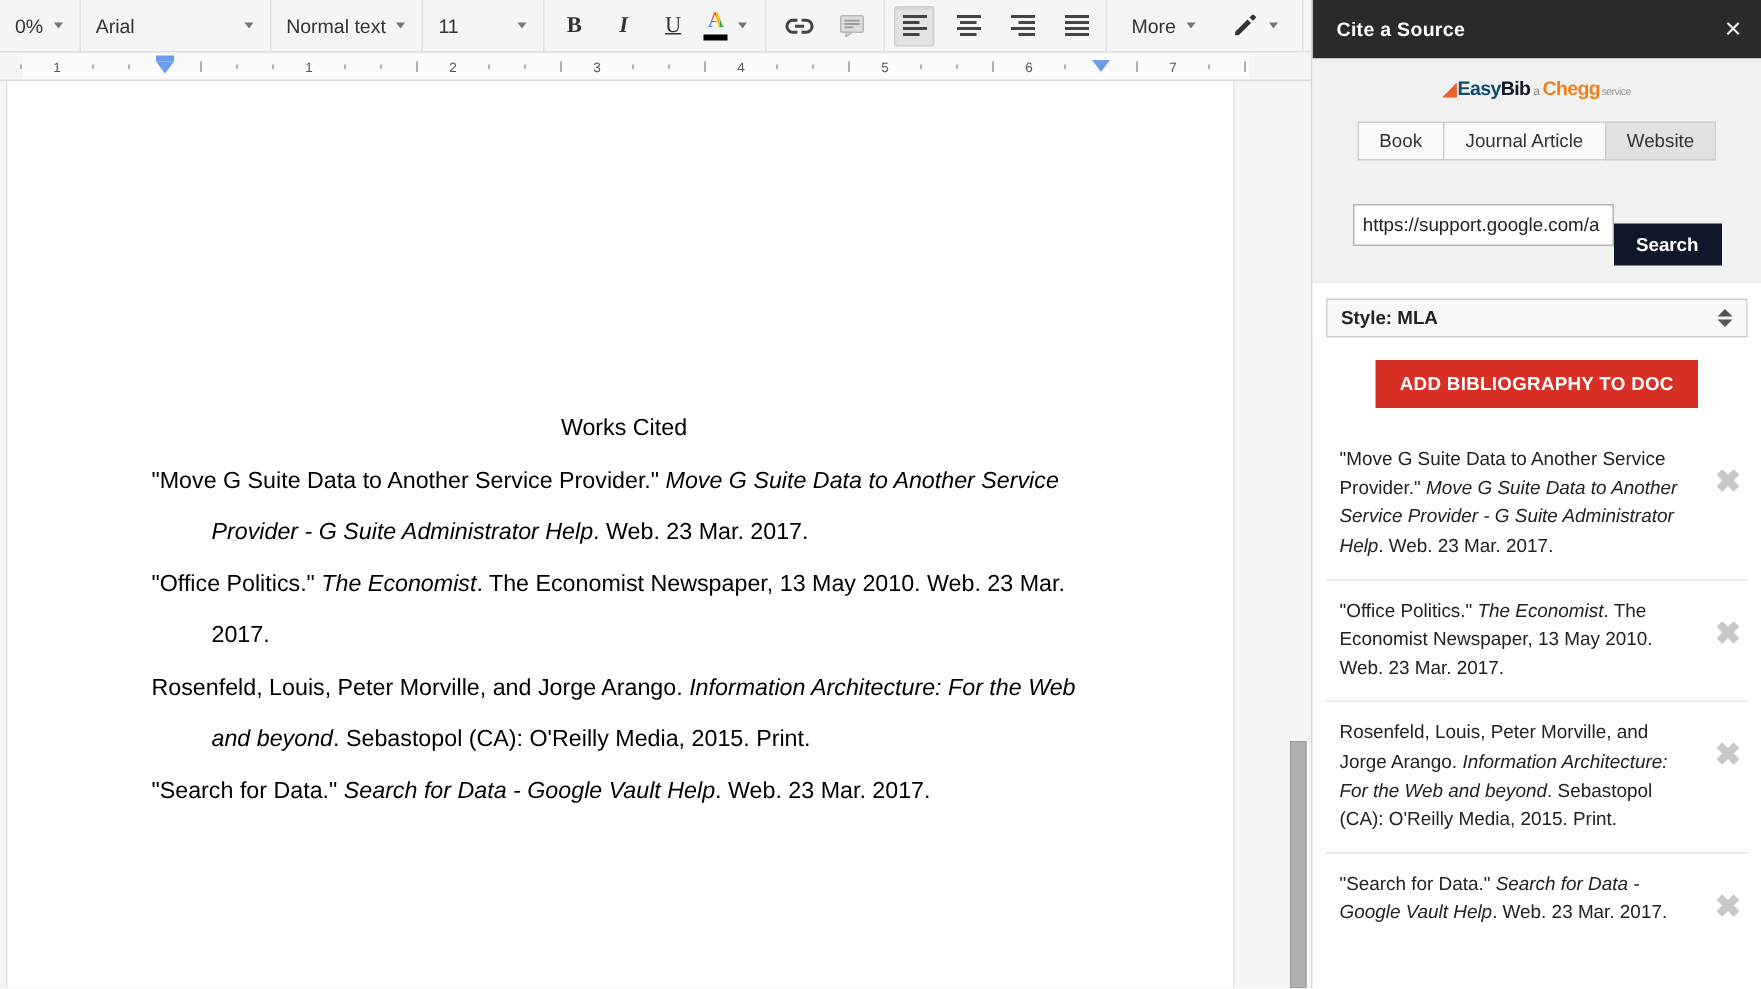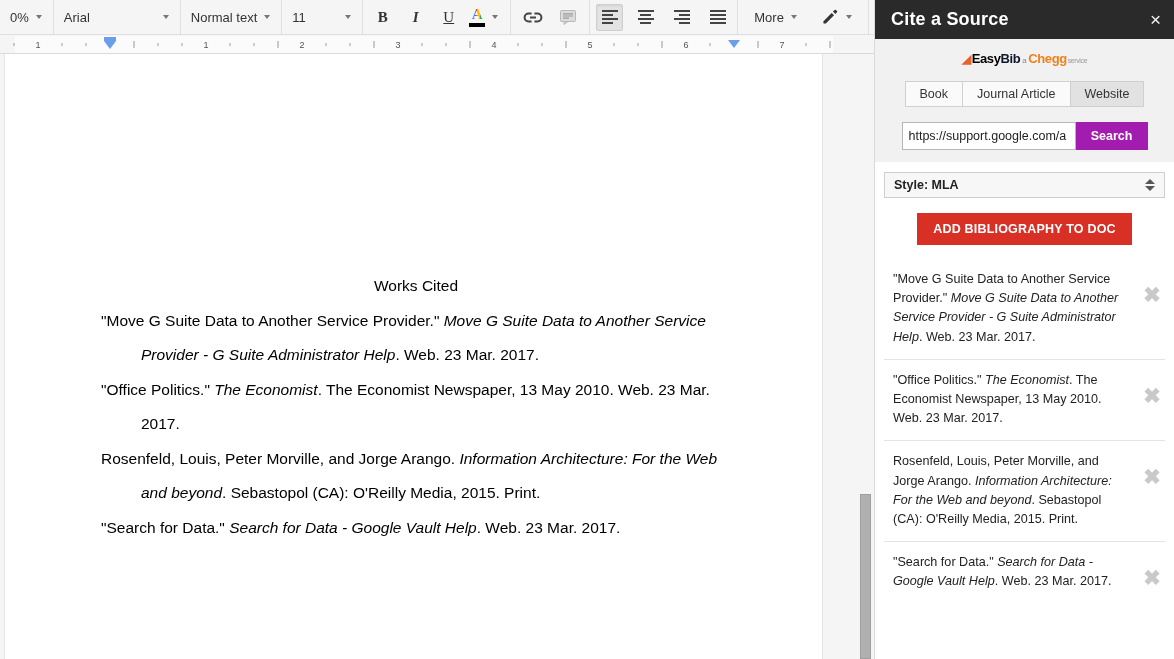--- a/index.html
+++ b/index.html
@@ -228,37 +228,37 @@
   .sb-header {
     height: 39px;
     background: #2a2a2a;
     color: #fff;
     display: flex;
     align-items: center;
     justify-content: space-between;
     padding: 0 13px 0 16px;
     box-sizing: border-box;
   }
-  .sb-title { font-size: 18px; font-weight: bold; letter-spacing: .2px; }
+  .sb-title { font-size: 13px; font-weight: bold; letter-spacing: .2px; }
   .sb-close { font-size: 19px; color: #f1f1f1; line-height: 1; }
 
   .sb-top {
     background: #f1f1f1;
     padding: 8px 0 12px 0;
   }
   .logo-wrap { display:flex; justify-content:center; align-items:center; height: 22px; }
   .logo {
     font-size: 13px;
     font-weight: bold;
     letter-spacing: -0.4px;
     display: flex;
     align-items: baseline;
   }
   .logo .bm { color:#e8622a; font-size: 12px; margin-right:1px;}
-  .logo .easy { color: #000000; }
+  .logo .easy { color: #0c4a6e; }
   .logo .bib { color: #0f172a; }
   .logo .a { color: #8a8a8a; font-size: 8px; margin: 0 2px; font-weight: normal;}
   .logo .chegg { color: #f2801a; }
   .logo .service { color: #9a9a9a; font-size: 7px; font-weight: normal; margin-left: 1px;}
 
   .tabs {
     display: flex;
     justify-content: center;
     margin-top: 12px;
   }
@@ -294,29 +294,30 @@
     font-size: 12.5px;
     color: #222;
     background: #fff;
     font-family: "Liberation Sans", sans-serif;
     border-radius: 0;
     outline: none;
   }
   .search-btn {
     width: 72px;
     height: 28px;
-    background: #a21caf;
+    background: #0f172a;
     color: #fff;
     font-size: 12.5px;
     font-weight: bold;
     border: none;
     display: flex;
     align-items: center;
     justify-content: center;
     font-family: "Liberation Sans", sans-serif;
+    margin-top: 27px;
   }
 
   .style-row {
     padding: 10px 9px 0 9px;
     background: #fff;
   }
   .style-select {
     height: 26px;
     border: 1px solid #cfcfcf;
     background: #f7f7f7;

